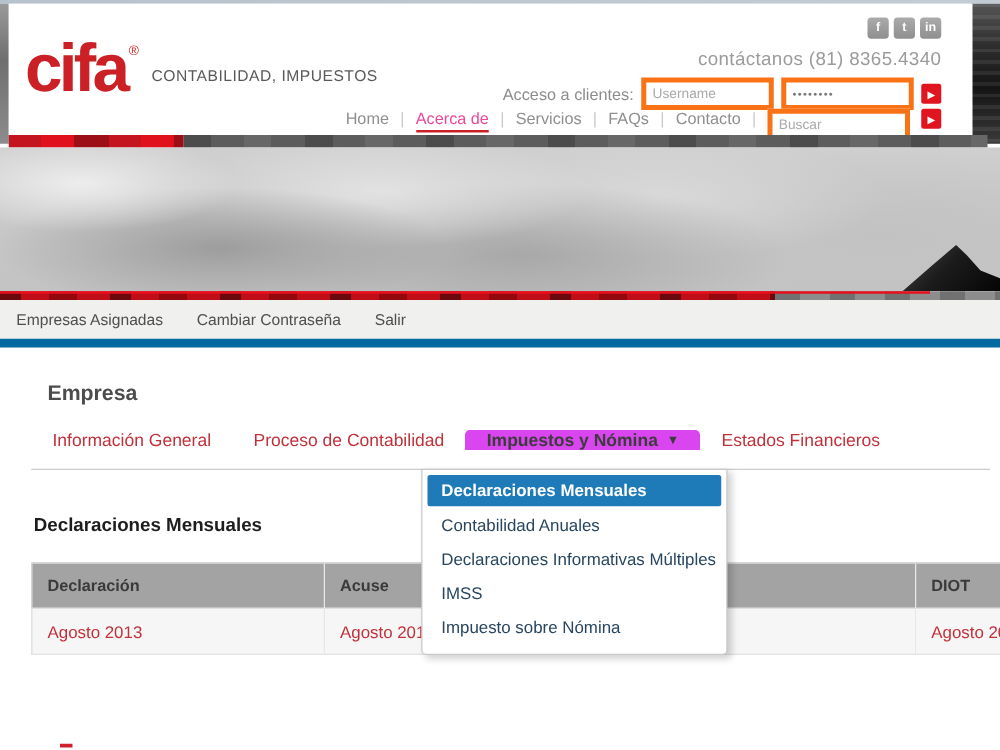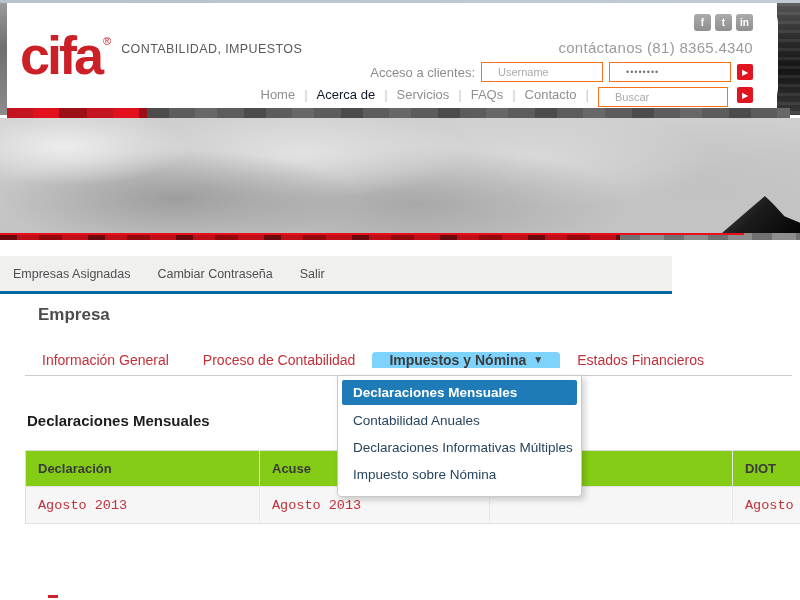--- a/index.html
+++ b/index.html
@@ -8,44 +8,44 @@
 
   
   .top-strip{position:absolute;left:0;top:0;width:800px;height:3px;background:linear-gradient(90deg,#b6c2cc,#c3ccd4);}
   .bg-left{position:absolute;left:0;top:3px;width:7px;height:112px;background:linear-gradient(180deg,#9a9a9a,#6f6f6f 40%,#8c8c8c);}
   .bg-right{position:absolute;right:0;top:3px;width:23px;height:112px;
     background:linear-gradient(180deg,#555 0%,#2e2e2e 30%,#141414 60%,#3a3a3a 100%);}
   .bg-right:after{content:"";position:absolute;inset:0;
     background:repeating-linear-gradient(180deg,rgba(255,255,255,.08) 0 3px,transparent 3px 9px);}
 
   
-  .header{position:absolute;left:7px;top:3px;width:771px;height:105px;background:#fff;border-radius:20px;}
+  .header{position:absolute;left:7px;top:3px;width:771px;height:105px;background:#fff;}
   .logo{position:absolute;left:13px;top:22px;display:flex;align-items:flex-start;}
   .logo-word{font-size:54px;font-weight:bold;color:#cc2027;letter-spacing:-3px;line-height:60px;}
   .logo-reg{font-size:11px;color:#cc2027;margin-top:10px;margin-left:2px;}
-  .logo-tag{margin-left:10px;margin-top:16px;color:#595959;font-size:12.5px;letter-spacing:.4px;line-height:16px;white-space:nowrap;}
+  .logo-tag{margin-left:10px;margin-top:28px;color:#595959;font-size:12.5px;letter-spacing:.4px;line-height:16px;white-space:nowrap;}
 
   .social{position:absolute;right:25px;top:11px;display:flex;gap:4px;}
   .s-icon{width:17px;height:17px;border-radius:3px;background:linear-gradient(180deg,#ababab,#8f8f8f);
     color:#fff;font-size:10px;font-weight:bold;display:flex;align-items:center;justify-content:center;cursor:pointer;}
   .contact{position:absolute;right:25px;top:36px;font-size:15px;color:#9b9b9b;letter-spacing:.3px;}
 
   .login-row{position:absolute;right:25px;top:59px;display:flex;align-items:center;gap:6px;}
   .login-label{font-size:13px;color:#8c8c8c;}
-  .tx-input{width:88px;height:16px;border:1px solid #f97316;background:#fff;font-size:11px;color:#666;
-    font-family:"Liberation Sans",sans-serif;padding:1px 16px;outline:none;}
+  .tx-input{width:88px;height:16px;border:4px solid #f97316;background:#fff;font-size:11px;color:#666;
+    font-family:"Liberation Sans",sans-serif;padding:1px 5px;outline:none;}
   .tx-input::placeholder{color:#aaa;}
   .pw{letter-spacing:1px;font-size:9px;color:#777;}
   .go-btn{width:16px;height:16px;background:#e0151f;border:none;border-radius:2px;color:#fff;
     font-size:8px;display:flex;align-items:center;justify-content:center;cursor:pointer;padding:0;}
 
   .nav-row{position:absolute;right:25px;top:84px;display:flex;align-items:flex-start;gap:9px;font-size:13px;color:#8f8f8f;}
   .nav-sep{color:#c9c9c9;}
   .nav-link{cursor:pointer;text-decoration:none;color:#8f8f8f;}
-  .nav-link.active{color:#0f172a;border-bottom:2px solid #cc2027;padding-bottom:13px;}
+  .nav-link.active{color:#ec4899;border-bottom:2px solid #cc2027;padding-bottom:2px;}
   .search-input{width:96px;}
 
   
   .mosaic1{position:absolute;left:7px;top:108px;width:783px;height:10px;display:flex;}
   .mosaic1 .red{width:140px;height:100%;
     background:repeating-linear-gradient(90deg,#c41420 0 26px,#e0101d 26px 52px,#9c0f16 52px 80px);}
   .mosaic1 .gray{flex:1;height:100%;background:#5c5c5c;}
   .mosaic1 .gray:after{content:"";display:block;height:100%;
     background:repeating-linear-gradient(90deg,rgba(0,0,0,.18) 0 22px,transparent 22px 48px,rgba(255,255,255,.07) 48px 70px,transparent 70px 97px);}
 
@@ -67,48 +67,48 @@
   .stripe2{position:absolute;left:0;top:233px;width:800px;height:7px;display:flex;}
   .stripe2:before{content:"";position:absolute;left:0;top:0;width:93%;height:2px;background:#e8101c;z-index:1;}
   .stripe2 .red{width:620px;height:100%;background:#c00e18;}
   .stripe2 .red:after{content:"";display:block;height:100%;
     background:repeating-linear-gradient(90deg,rgba(0,0,0,.45) 0 17px,transparent 17px 39px,rgba(90,0,0,.45) 39px 62px,transparent 62px 88px);}
   .stripe2 .gray{flex:1;height:100%;background:#8d8d8d;}
   .stripe2 .gray:after{content:"";display:block;height:100%;
     background:repeating-linear-gradient(90deg,rgba(0,0,0,.2) 0 20px,transparent 20px 44px);}
 
   
-  .subnav{position:absolute;left:0;top:256px;width:672px;height:38px;background:#f0f0ef;
-    border-bottom:3px solid #0369a1;display:flex;align-items:center;padding-left:13px;box-sizing:border-box;}
+  .subnav{position:absolute;left:0;top:240px;width:800px;height:38px;background:#f0f0ef;
+    border-bottom:7px solid #0369a1;display:flex;align-items:center;padding-left:13px;box-sizing:border-box;}
   .subnav a{font-size:12.5px;color:#4f4f4f;text-decoration:none;margin-right:27px;cursor:pointer;}
 
   
   .page-title{position:absolute;left:38px;top:305px;font-size:17px;font-weight:bold;color:#4c4c4c;}
 
   .tabs{position:absolute;left:25px;top:344px;width:767px;height:31px;border-bottom:1px solid #ccc;
-    display:flex;align-items:center;z-index:3;}
+    display:flex;align-items:flex-start;z-index:3;}
   .tab{font-size:14px;color:#c2303a;padding:0 17px;display:flex;align-items:center;cursor:pointer;white-space:nowrap;}
-  .tab.active{background:#7dd3fc;border-radius:4px 4px 0 0;color:#3c3c3c;font-weight:bold;}
+  .tab.active{background:#d946ef;border-radius:4px 4px 0 0;color:#3c3c3c;font-weight:bold;}
   .tab .caret{font-size:10px;margin-left:7px;color:#3c3c3c;}
 
   .dropdown{position:absolute;left:337px;top:375px;width:245px;background:#fff;border:1px solid #c9c9c9;
     border-radius:0 0 4px 4px;box-shadow:3px 3px 6px rgba(0,0,0,.18);z-index:20;padding:4px 0 8px 0;box-sizing:border-box;}
   .dd-item{font-size:13.5px;color:#27455f;padding:6px 15px;cursor:pointer;white-space:nowrap;}
   .dd-item.selected{background:#1e7bb8;color:#fff;font-weight:bold;margin:0 4px 2px 4px;padding:5px 11px;border-radius:2px;}
 
   .section-title{position:absolute;left:27px;top:412px;font-size:15px;font-weight:bold;color:#1d1d1d;}
 
   .decl-table{position:absolute;left:25px;top:450px;width:952px;border-collapse:separate;border-spacing:0;
     table-layout:fixed;z-index:1;font-size:13px;}
   .decl-table th,.decl-table td{border-bottom:1px solid #e2e2e2;border-right:1px solid #e7e7e7;
     text-align:left;padding:0 0 0 12px;height:37px;box-sizing:border-box;}
-  .decl-table th{background:#84cc16;color:#3a3a3a;font-weight:bold;border-top:1px solid #ddd;}
+  .decl-table th{background:#a3a3a3;color:#3a3a3a;font-weight:bold;border-top:1px solid #ddd;}
   .decl-table th:first-child,.decl-table td:first-child{border-left:1px solid #ddd;}
   .decl-table td{background:#f6f6f6;}
-  .decl-table a{color:#c2303a;text-decoration:none;cursor:pointer;font-size:13.5px;font-family:Liberation Mono, monospace;}
+  .decl-table a{color:#c2303a;text-decoration:none;cursor:pointer;font-size:13.5px;}
 
   .red-dash{position:absolute;left:48px;top:595px;width:10px;height:3px;background:#d0222c;}
 </style>
 </head>
 <body>
 
 <div class="viewport">
 
   <div class="top-strip"></div>
   <div class="bg-left"></div>
@@ -188,20 +188,21 @@
     </div>
     <div class="tab">
       <span>Estados Financieros</span>
     </div>
   </div>
 
   <div class="dropdown">
     <div class="dd-item selected">Declaraciones Mensuales</div>
     <div class="dd-item">Contabilidad Anuales</div>
     <div class="dd-item">Declaraciones Informativas Múltiples</div>
+    <div class="dd-item">IMSS</div>
     <div class="dd-item">Impuesto sobre Nómina</div>
   </div>
 
   <div class="section-title">Declaraciones Mensuales</div>
 
   <table class="decl-table">
     <colgroup>
         <col style="width:235px">
         <col style="width:230px">
         <col style="width:243px">

